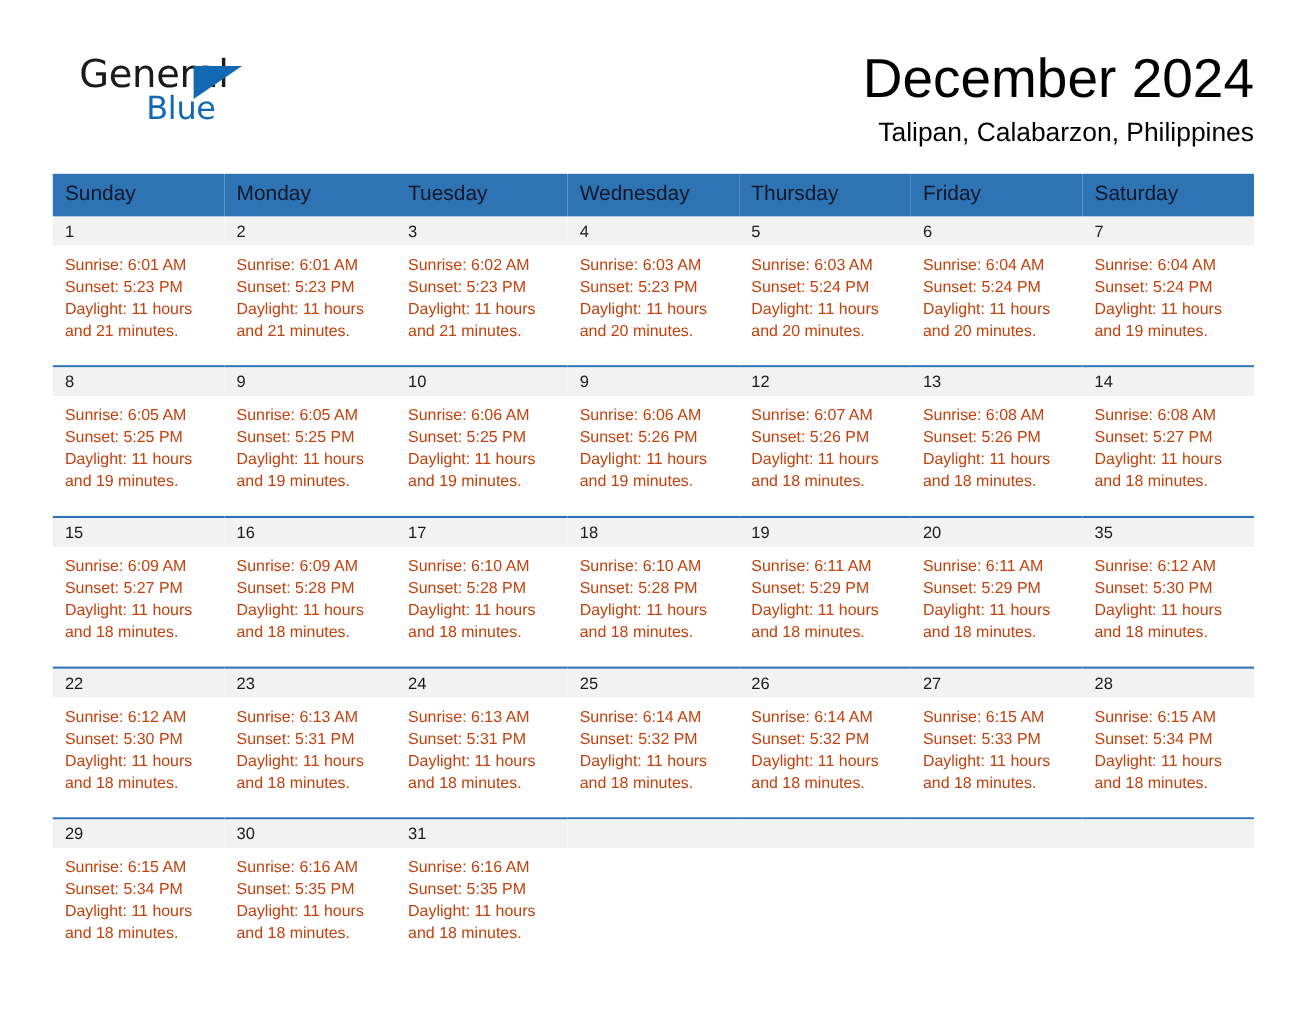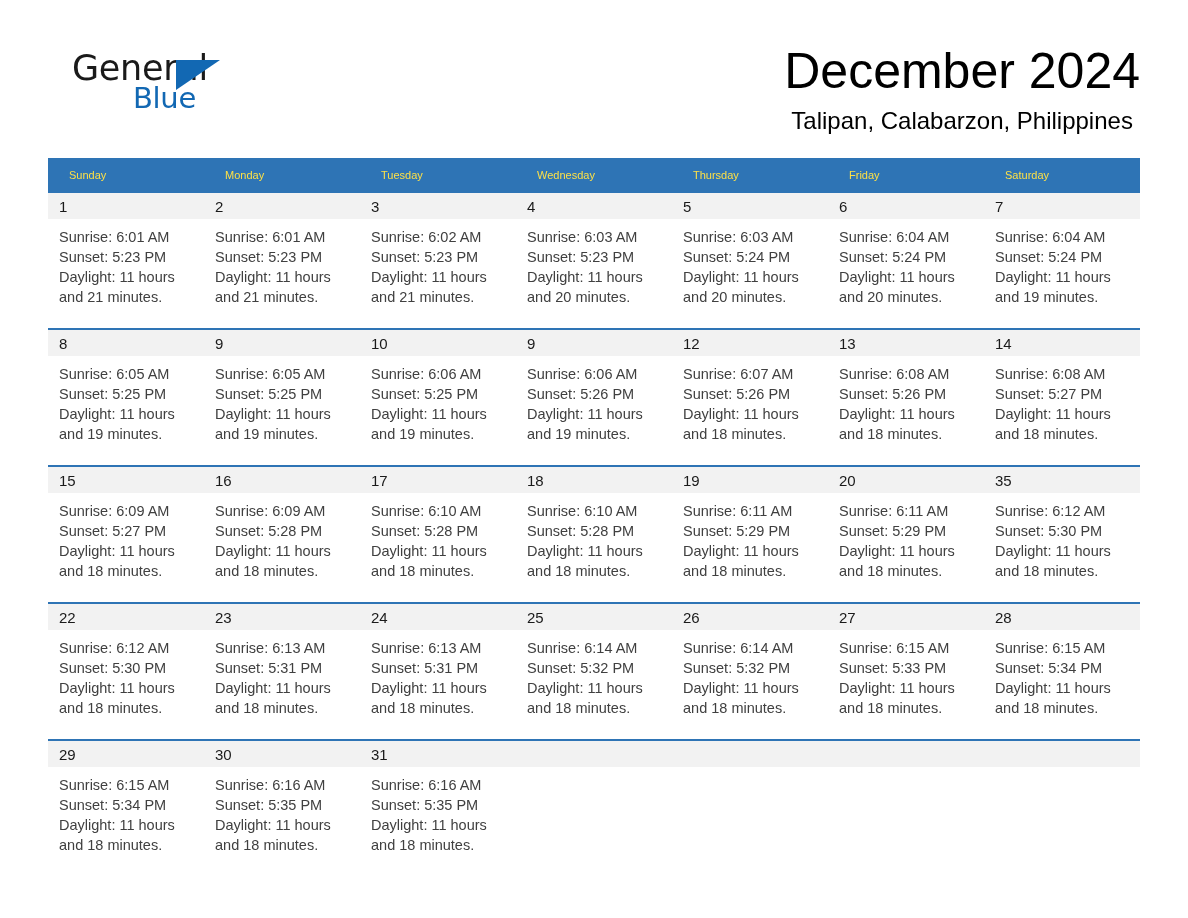--- a/index.html
+++ b/index.html
@@ -78,44 +78,43 @@
     line-height: 54px;
     white-space: nowrap;
   }
   .cal-subtitle {
     font-size: 24px;
     font-weight: 400;
     color: #000000;
     line-height: 34px;
     margin-top: 6px;
     white-space: nowrap;
-    text-align: center;
   }
 
   
   .calendar {
     position: absolute;
     top: 158px;
     left: 48px;
     width: 1092px;
   }
   table.cal {
     border-collapse: collapse;
     table-layout: fixed;
     width: 1092px;
   }
   table.cal col { width: 156px; }
 
   thead th {
     background: #2e74b5;
-    color: #fde047;
-    font-size: 11px;
+    color: #0f172a;
+    font-size: 19px;
     font-weight: 400;
     text-align: left;
-    padding: 8px 0 9px 21px;
+    padding: 8px 0 9px 11px;
     height: 18px;
     vertical-align: middle;
     font-family: "Liberation Sans", sans-serif;
   }
 
   tbody td {
     vertical-align: top;
     padding: 0;
     height: 135px;
     background: #ffffff;
@@ -136,21 +135,21 @@
     font-size: 15px;
     color: #1a1a1a;
     line-height: 20px;
   }
   .cell.blank { background: #ffffff; }
   .cell.blank .daynum-band { background: #f2f2f2; }
   .details {
     padding: 8px 8px 0 11px;
     font-size: 14.5px;
     line-height: 20px;
-    color: #404040;
+    color: #c2410c;
   }
   .details div { white-space: nowrap; }
 </style>
 </head>
 <body>
 
 <div class="page">
 
   <div class="header">
 

